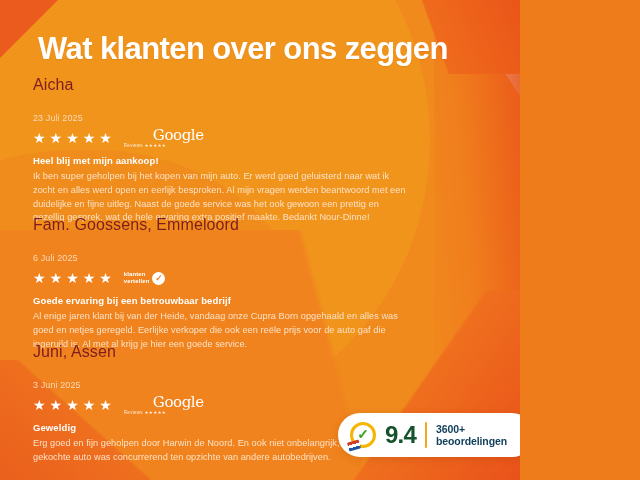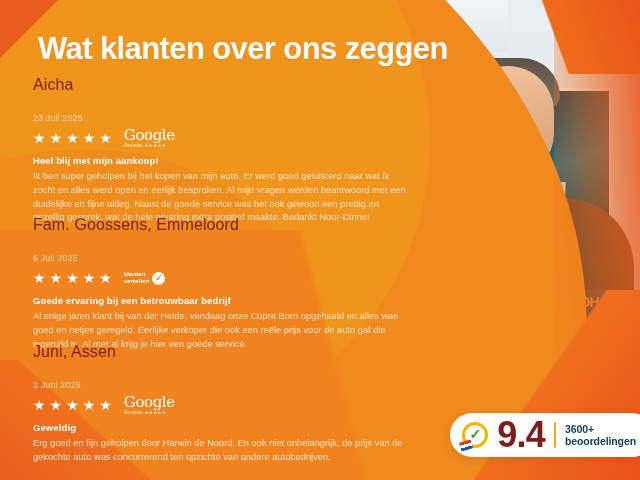--- a/index.html
+++ b/index.html
@@ -6,21 +6,21 @@
   html, body { width:640px; height:480px; overflow:hidden; }
   body {
     font-family:"Liberation Sans", sans-serif;
     background:#ef7c1a;
     position:relative;
   }
 
   
   .stage {
     position:absolute; inset:0;
-    width:640px; height:480px;
+    width:520px; height:480px;
     overflow:hidden;
     background:#f07c17;
   }
 
   
   .photo-layer{
     position:absolute; top:0; right:0;
     width:330px; height:480px;
     overflow:hidden;
   }
@@ -229,21 +229,21 @@
     display:flex; align-items:center; gap:12px; margin-top:6px; height:18px;
   }
   .stars{ display:flex; gap:4px; }
   .stars span{
     color:#ffffff; font-size:14px; line-height:14px;
   }
 
   .google-badge{ line-height:1; text-align:left; }
   .google-badge .g-word{
     font-size:15px; color:#ffffff; letter-spacing:-.4px;
-    font-family:"DejaVu Serif", serif; font-weight:normal;
+    font-family:"DejaVu Serif", serif; font-weight:normal;margin-left:29px;
   }
   .google-badge .g-sub{
     font-size:4.5px; color:#ffe9d2; letter-spacing:.3px; margin-top:1px;
   }
 
   .kv-badge{ display:flex; align-items:center; gap:3px; }
   .kv-badge .kv-txt{
     font-size:6px; font-weight:bold; color:#ffffff;
     line-height:7.5px; letter-spacing:.1px;
   }
@@ -287,21 +287,21 @@
     transform:translate(-50%,-50%);
     font-size:14px; color:#3aa21a; font-weight:bold; line-height:1;
   }
   .kv-logo .flag{
     position:absolute; left:-2px; bottom:-2px;
     width:12px; height:9px;
     background:linear-gradient(180deg,#d33a28 0 34%, #ffffff 34% 67%, #2453a4 67% 100%);
     transform:rotate(-16deg); border-radius:1px;
   }
   .rating-score{
-    font-size:36px; font-weight:bold; color:#7f1d1d; line-height:1;
+    font-size:24px; font-weight:bold; color:#14532d; line-height:1;
     letter-spacing:-.8px;
   }
   .rating-div{
     width:2px; height:26px; background:#f3a61e; border-radius:1px;
   }
   .rating-text{
     font-size:10.5px; font-weight:bold; color:#13405c;
     line-height:12.5px; letter-spacing:-.1px;
   }
 </style>

